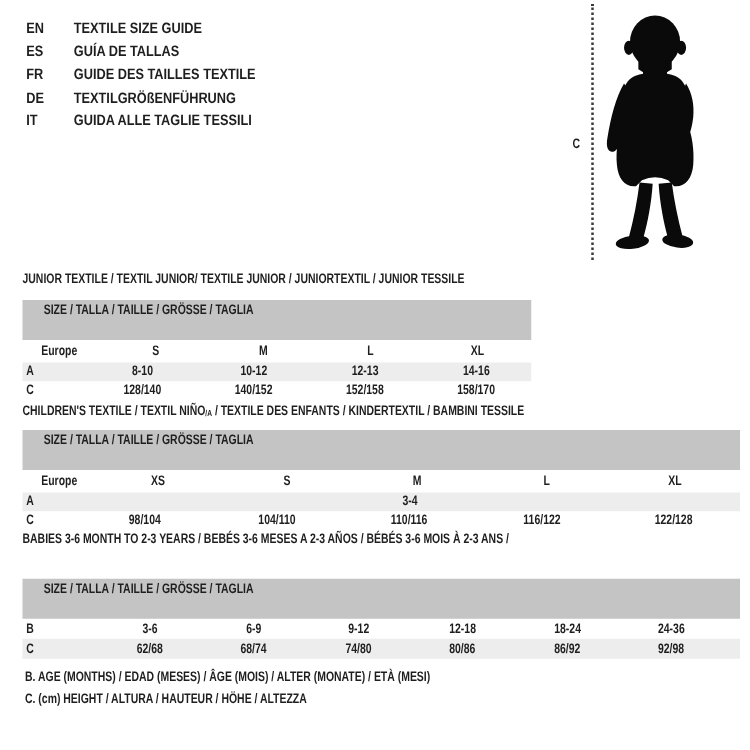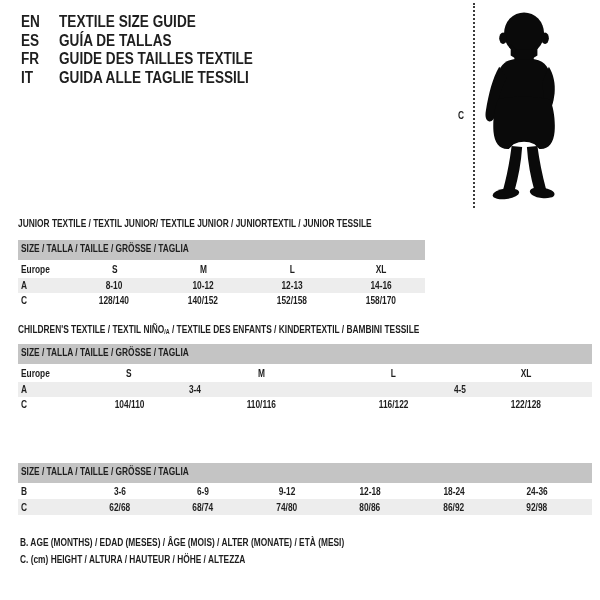--- a/index.html
+++ b/index.html
@@ -4,42 +4,42 @@
 <style>
   html,body{margin:0;padding:0;background:#ffffff;}
   .page{position:relative;width:600px;height:600px;background:#fff;overflow:hidden;
         font-family:"Liberation Sans",sans-serif;font-weight:bold;color:var(--txt,#1e1e1e);
         font-size:11px;}
   
   .cx{display:inline-block;transform:scaleX(0.76);transform-origin:0 50%;white-space:nowrap;}
   .cxc{display:inline-block;transform:scaleX(0.76);transform-origin:50% 50%;white-space:nowrap;}
 
   
-  .langs{position:absolute;left:21px;top:13px;font-size:16px;}
+  .langs{position:absolute;left:21px;top:13px;font-size:12px;}
   .lang-row{height:18.5px;line-height:18.5px;}
   .lang-row .cx{transform:scaleX(0.85);}
   .lang-code{display:inline-block;width:38px;vertical-align:top;}
   .lang-label{display:inline-block;vertical-align:top;}
 
   
   .fig-line{position:absolute;left:473px;top:3px;height:205px;width:0;border-left:2px dotted #3b3b3b;}
   .fig-c{position:absolute;left:458px;top:108px;height:14px;line-height:14px;}
   .toddler{position:absolute;left:483px;top:8px;}
 
   
   .heading{position:absolute;left:18px;height:12px;line-height:12px;}
   .heading2{position:absolute;left:18px;}
   .heading2 .hline{height:15.5px;line-height:15.5px;}
   .sub{font-size:7px;vertical-align:-1px;}
 
   
   .tbl{position:absolute;left:18px;}
-  .tbar{height:20px;line-height:16px;background:var(--bar,#c4c4c4);padding-left:3px;}
+  .tbar{height:32px;line-height:16px;background:var(--bar,#c4c4c4);padding-left:17px;}
   .trow{display:flex;height:15px;line-height:15px;align-items:center;}
-  .trow.first{height:18px;line-height:18px;}
+  .trow.first{height:18px;line-height:18px;margin-left:12px;}
   .trow.h16{height:16px;line-height:16px;}
   .trow.alt{background:var(--alt,#ededed);}
   .tlbl{padding-left:3px;flex:0 0 auto;}
   .tcell{flex:1 1 0;text-align:center;}
   .junior{top:240px;width:407px;}
   .junior .tlbl{width:49px;}
   .children{top:344px;width:574px;}
   .children .tlbl{width:42px;}
   .babies{top:463px;width:574px;}
   .babies .tlbl{width:57px;}
@@ -51,20 +51,21 @@
 </style>
 </head>
 <body>
 
 <div class="page">
 
   <div class="langs">
     <div class="lang-row"><span class="lang-code"><span class="cx">EN</span></span><span class="lang-label"><span class="cx">TEXTILE SIZE GUIDE</span></span></div>
     <div class="lang-row"><span class="lang-code"><span class="cx">ES</span></span><span class="lang-label"><span class="cx">GUÍA DE TALLAS</span></span></div>
     <div class="lang-row"><span class="lang-code"><span class="cx">FR</span></span><span class="lang-label"><span class="cx">GUIDE DES TAILLES TEXTILE</span></span></div>
+    <div class="lang-row"><span class="lang-code"><span class="cx">DE</span></span><span class="lang-label"><span class="cx">TEXTILGRÖßENFÜHRUNG</span></span></div>
     <div class="lang-row"><span class="lang-code"><span class="cx">IT</span></span><span class="lang-label"><span class="cx">GUIDA ALLE TAGLIE TESSILI</span></span></div>
   </div>
 
   <div class="fig-line"></div>
   <div class="fig-c"><span class="cx">C</span></div>
   <svg class="toddler" width="84" height="196" viewBox="0 0 88 202" aria-hidden="true">
     <g fill="#0a0a0a">
       <ellipse cx="43" cy="25" rx="21" ry="22"></ellipse>
       <ellipse cx="21" cy="30" rx="4" ry="6"></ellipse>
       <ellipse cx="65" cy="30" rx="4" ry="6"></ellipse>
@@ -109,40 +110,42 @@
     </div>
   </div>
 
   <div class="heading" style="top:323px">
     <span class="cx"><span>CHILDREN'S TEXTILE / TEXTIL NIÑO</span><span class="sub">/A</span><span> / TEXTILE DES ENFANTS / KINDERTEXTIL / BAMBINI TESSILE</span></span>
   </div>
   <div class="tbl children">
     <div class="tbar"><span class="cx">SIZE / TALLA / TAILLE / GRÖSSE / TAGLIA</span></div>
     <div class="trow first">
       <span class="tlbl"><span class="cx">Europe</span></span>
+      <span class="tcell"><span class="cxc">XS</span></span>
       <span class="tcell"><span class="cxc">S</span></span>
       <span class="tcell"><span class="cxc">M</span></span>
       <span class="tcell"><span class="cxc">L</span></span>
       <span class="tcell"><span class="cxc">XL</span></span>
     </div>
     <div class="trow alt">
       <span class="tlbl"><span class="cx">A</span></span>
       <span class="tcell"><span class="cxc">3-4</span></span>
-      <span class="tcell"><span class="cxc">4-5</span></span>
     </div>
     <div class="trow">
       <span class="tlbl"><span class="cx">C</span></span>
+      <span class="tcell"><span class="cxc">98/104</span></span>
       <span class="tcell"><span class="cxc">104/110</span></span>
       <span class="tcell"><span class="cxc">110/116</span></span>
       <span class="tcell"><span class="cxc">116/122</span></span>
       <span class="tcell"><span class="cxc">122/128</span></span>
     </div>
   </div>
 
   <div class="heading2" style="top:424px">
+    <div class="hline"><span class="cx">BABIES 3-6 MONTH TO 2-3 YEARS / BEBÉS 3-6 MESES A 2-3 AÑOS / BÉBÉS 3-6 MOIS À 2-3 ANS /</span></div>
   </div>
   <div class="tbl babies">
     <div class="tbar"><span class="cx">SIZE / TALLA / TAILLE / GRÖSSE / TAGLIA</span></div>
     <div class="trow h16">
       <span class="tlbl"><span class="cx">B</span></span>
       <span class="tcell"><span class="cxc">3-6</span></span>
       <span class="tcell"><span class="cxc">6-9</span></span>
       <span class="tcell"><span class="cxc">9-12</span></span>
       <span class="tcell"><span class="cxc">12-18</span></span>
       <span class="tcell"><span class="cxc">18-24</span></span>

